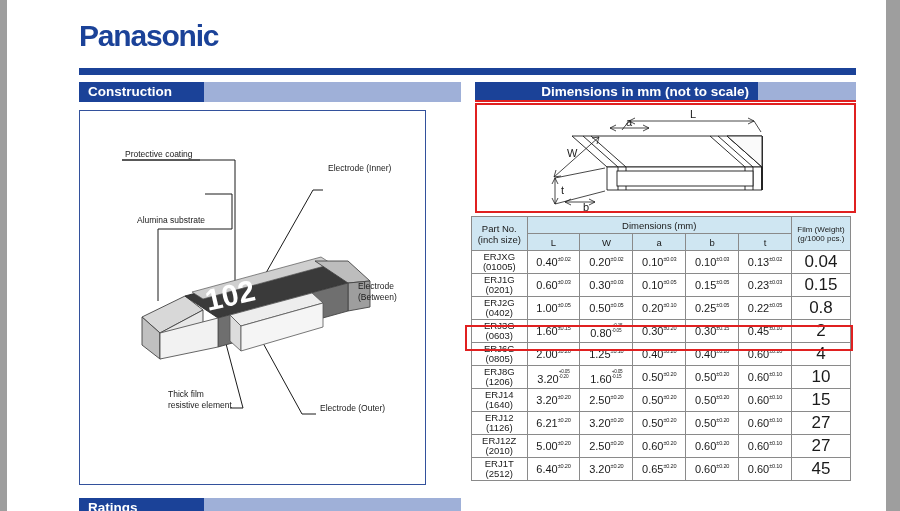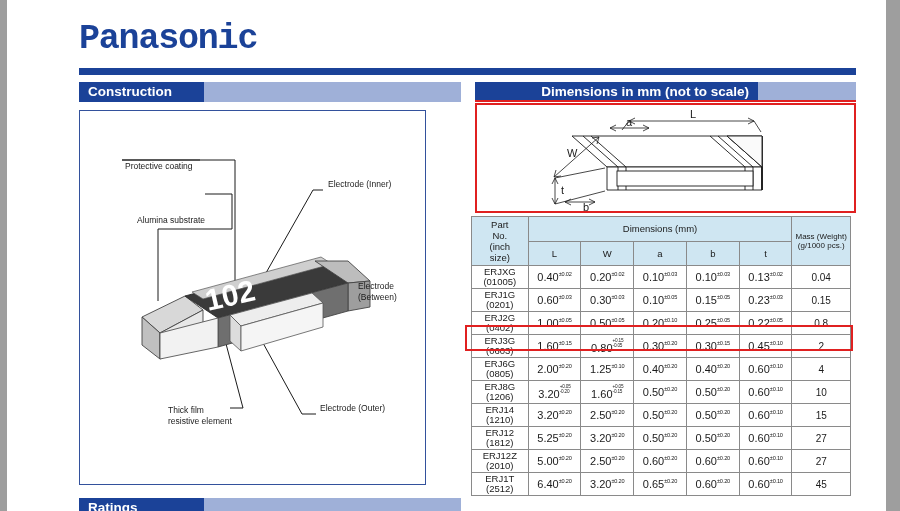--- a/index.html
+++ b/index.html
@@ -15,23 +15,23 @@
     width: 879px; height: 511px;
     background: #ffffff;
   }
 
   
   #header-row {
     position: absolute; left: 0; top: 0; width: 879px; height: 66px;
   }
   #brand-logo {
     position: absolute; left: 72px; top: 19px;
-    font-size: 35px; font-weight: bold; letter-spacing: -1.2px;
+    font-size: 30px; font-weight: bold; letter-spacing: -1.2px;
     color: #1b4298;
-    font-family: Liberation Mono, monospace;
+    font-family: Liberation Sans, sans-serif;
   }
   #doc-title {
     position: absolute; right: 43px; top: 25px;
     font-size: 23px; font-weight: bold; color: #1a1a1a;
     letter-spacing: -0.3px;
     white-space: nowrap;
   }
   #header-rule {
     position: absolute; left: 72px; top: 68px;
     width: 777px; height: 7px; background: #1b4298;
@@ -71,26 +71,26 @@
     width: 347px; height: 375px;
     border: 1.5px solid #33519c;
     background: #fff;
   }
   .cx-label {
     position: absolute;
     font-size: 8.5px; color: #1a1a1a;
     line-height: 10.5px;
     white-space: nowrap;
   }
-  #lbl-protective  { left: 45px;  top: 38px; margin-top: 12px; }
+  #lbl-protective  { left: 45px;  top: 38px; }
   #lbl-alumina     { left: 57px;  top: 72px; margin-top: 32px; }
-  #lbl-electrode-inner { left: 248px; top: 68px; }
+  #lbl-electrode-inner { left: 248px; top: 52px; }
   #lbl-electrode-between { left: 278px; top: 170px; }
   #lbl-electrode-outer { left: 240px; top: 292px; }
-  #lbl-thickfilm   { left: 88px;  top: 278px; margin-top: 16px; }
+  #lbl-thickfilm   { left: 88px;  top: 278px; }
 
   
   #dim-drawing {
     position: absolute; left: 468px; top: 103px;
     width: 381px; height: 110px;
     border: 2px solid #e02020;
     background: #fff;
   }
 
   
@@ -111,35 +111,35 @@
     padding: 0;
     font-weight: normal;
   }
   table.dims thead th {
     background: #cfe6f2;
     font-size: 9.5px;
     height: 17px;
     color: #1a1a1a;
   }
   table.dims thead th.partno {
-    line-height: 11px; padding: 2px 12px;
+    line-height: 11px; padding: 2px 0;
   }
   table.dims tbody td { height: 23px; }
   td.part {
     line-height: 10.5px;
     font-size: 9.5px;
     width: 58px;
   }
   td.val {
     font-size: 11px;
     width: 55px;
     white-space: nowrap;
   }
   td.mass {
-    font-size: 10px;
+    font-size: 17px;
     width: 62px;
   }
   .tol {
     font-size: 5.6px;
     vertical-align: super;
     letter-spacing: -0.2px;
   }
   .tol2 {
     display: inline-block;
     font-size: 4.7px;
@@ -313,21 +313,21 @@
   <div id="dim-table-wrap">
     <table class="dims">
       <thead>
         <tr>
           <th class="partno" rowspan="2">
             <div>Part No.</div>
             <div>(inch size)</div>
           </th>
           <th colspan="5">Dimensions (mm)</th>
           <th rowspan="2">
-            <div style="font-size:8px">Mass (Weight)</div>
+            <div style="font-size:8px">Film (Weight)</div>
             <div style="font-size:8px">(g/1000 pcs.)</div>
           </th>
         </tr>
         <tr>
           <th>L</th>
           <th>W</th>
           <th>a</th>
           <th>b</th>
           <th>t</th>
         </tr>
@@ -401,35 +401,35 @@
             <td class="val"><span>3.20</span><span class="tol2"><span>+0.05</span><span>-0.20</span></span></td>
             <td class="val"><span>1.60</span><span class="tol2"><span>+0.05</span><span>-0.15</span></span></td>
             <td class="val"><span>0.50</span><span class="tol">±0.20</span></td>
             <td class="val"><span>0.50</span><span class="tol">±0.20</span></td>
             <td class="val"><span>0.60</span><span class="tol">±0.10</span></td>
             <td class="mass">10</td>
           </tr>
           <tr>
             <td class="part">
               <div>ERJ14</div>
-              <div>(1210)</div>
+              <div>(1640)</div>
             </td>
             <td class="val"><span>3.20</span><span class="tol">±0.20</span></td>
             <td class="val"><span>2.50</span><span class="tol">±0.20</span></td>
             <td class="val"><span>0.50</span><span class="tol">±0.20</span></td>
             <td class="val"><span>0.50</span><span class="tol">±0.20</span></td>
             <td class="val"><span>0.60</span><span class="tol">±0.10</span></td>
             <td class="mass">15</td>
           </tr>
           <tr>
             <td class="part">
               <div>ERJ12</div>
-              <div>(1812)</div>
-            </td>
-            <td class="val"><span>5.25</span><span class="tol">±0.20</span></td>
+              <div>(1126)</div>
+            </td>
+            <td class="val"><span>6.21</span><span class="tol">±0.20</span></td>
             <td class="val"><span>3.20</span><span class="tol">±0.20</span></td>
             <td class="val"><span>0.50</span><span class="tol">±0.20</span></td>
             <td class="val"><span>0.50</span><span class="tol">±0.20</span></td>
             <td class="val"><span>0.60</span><span class="tol">±0.10</span></td>
             <td class="mass">27</td>
           </tr>
           <tr>
             <td class="part">
               <div>ERJ12Z</div>
               <div>(2010)</div>

